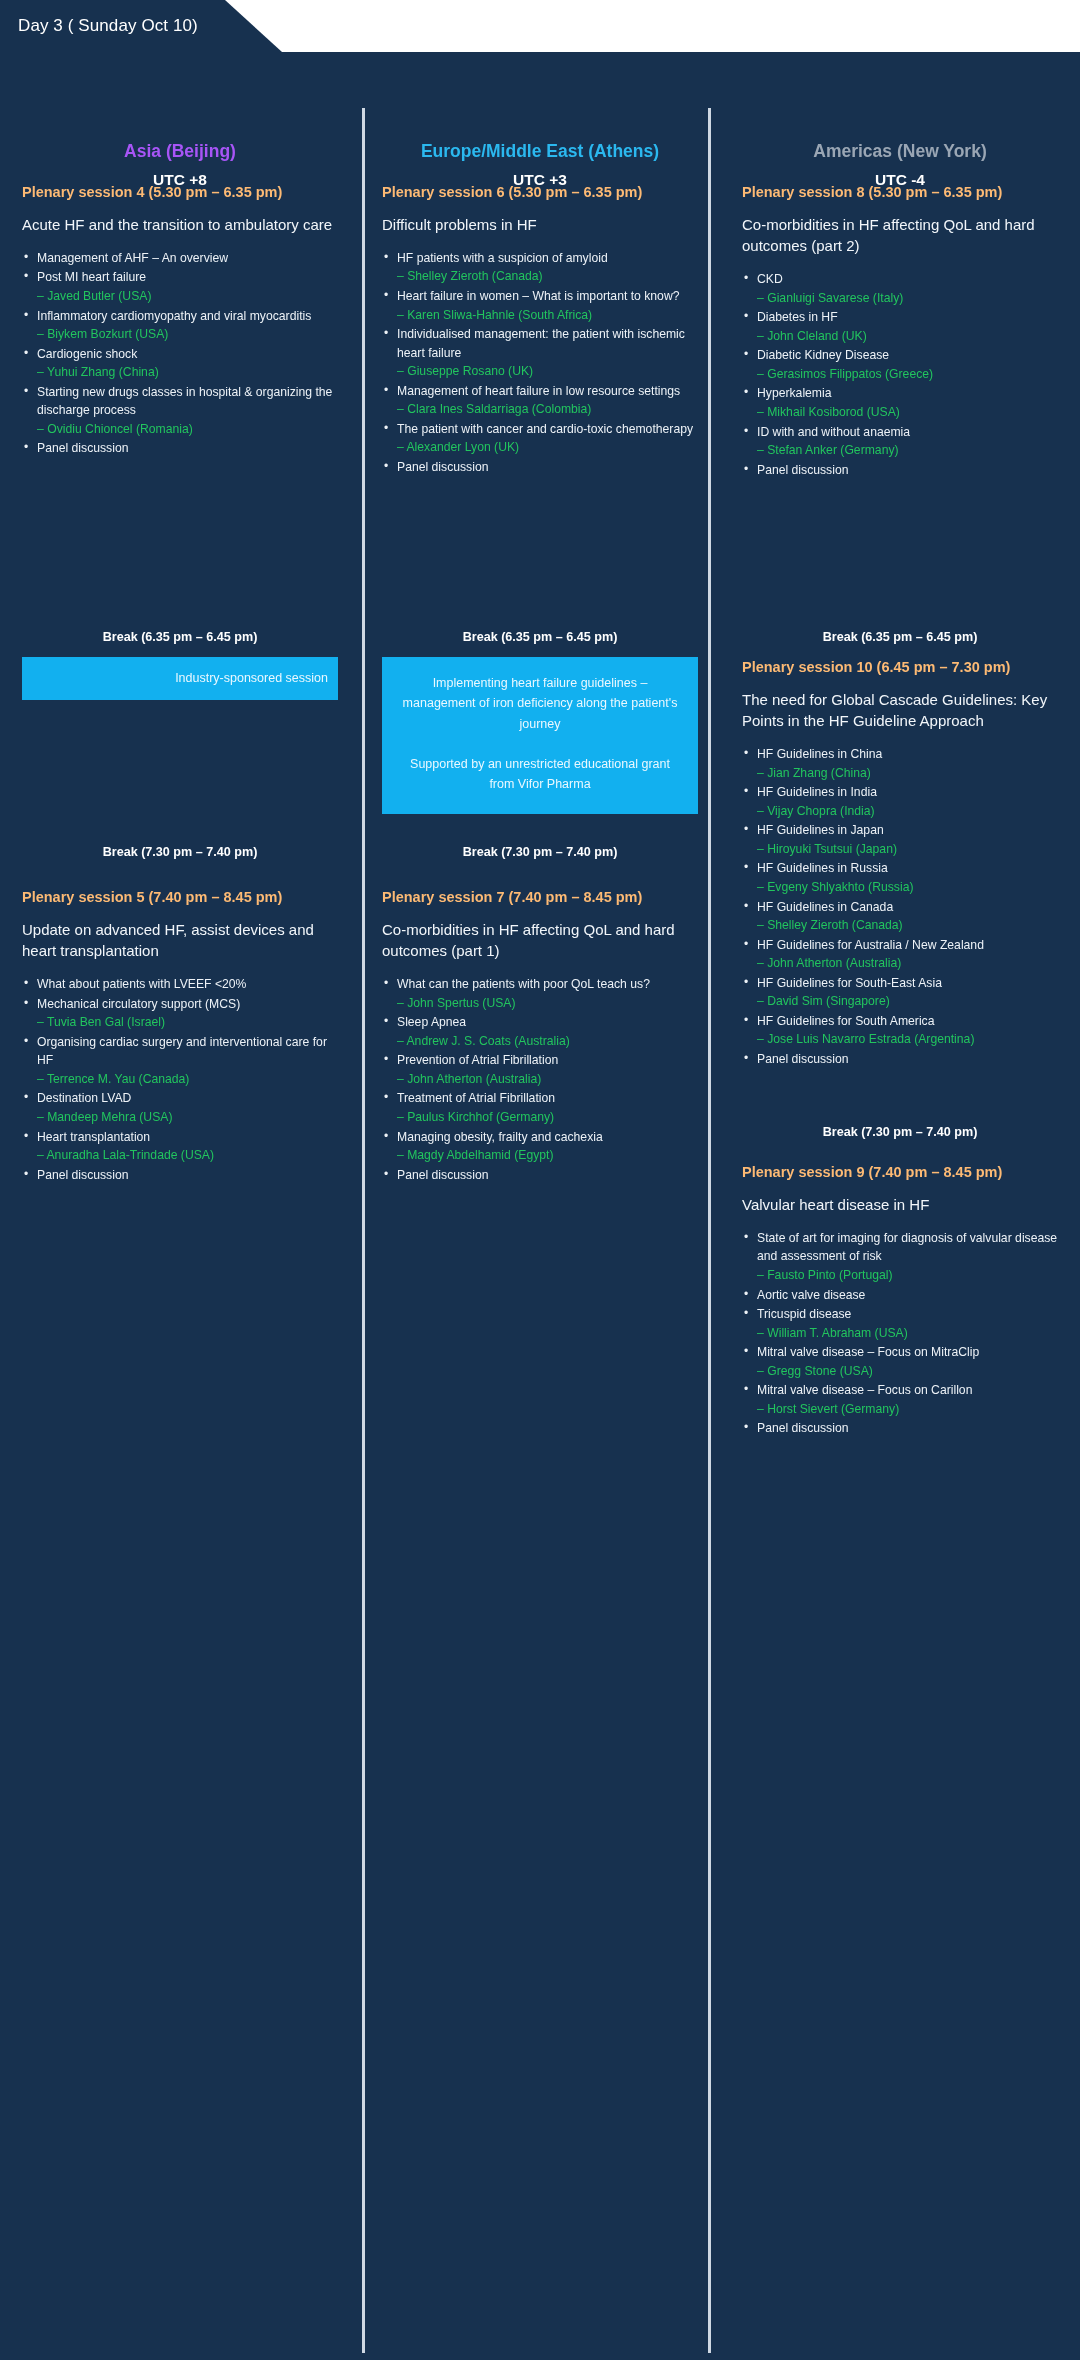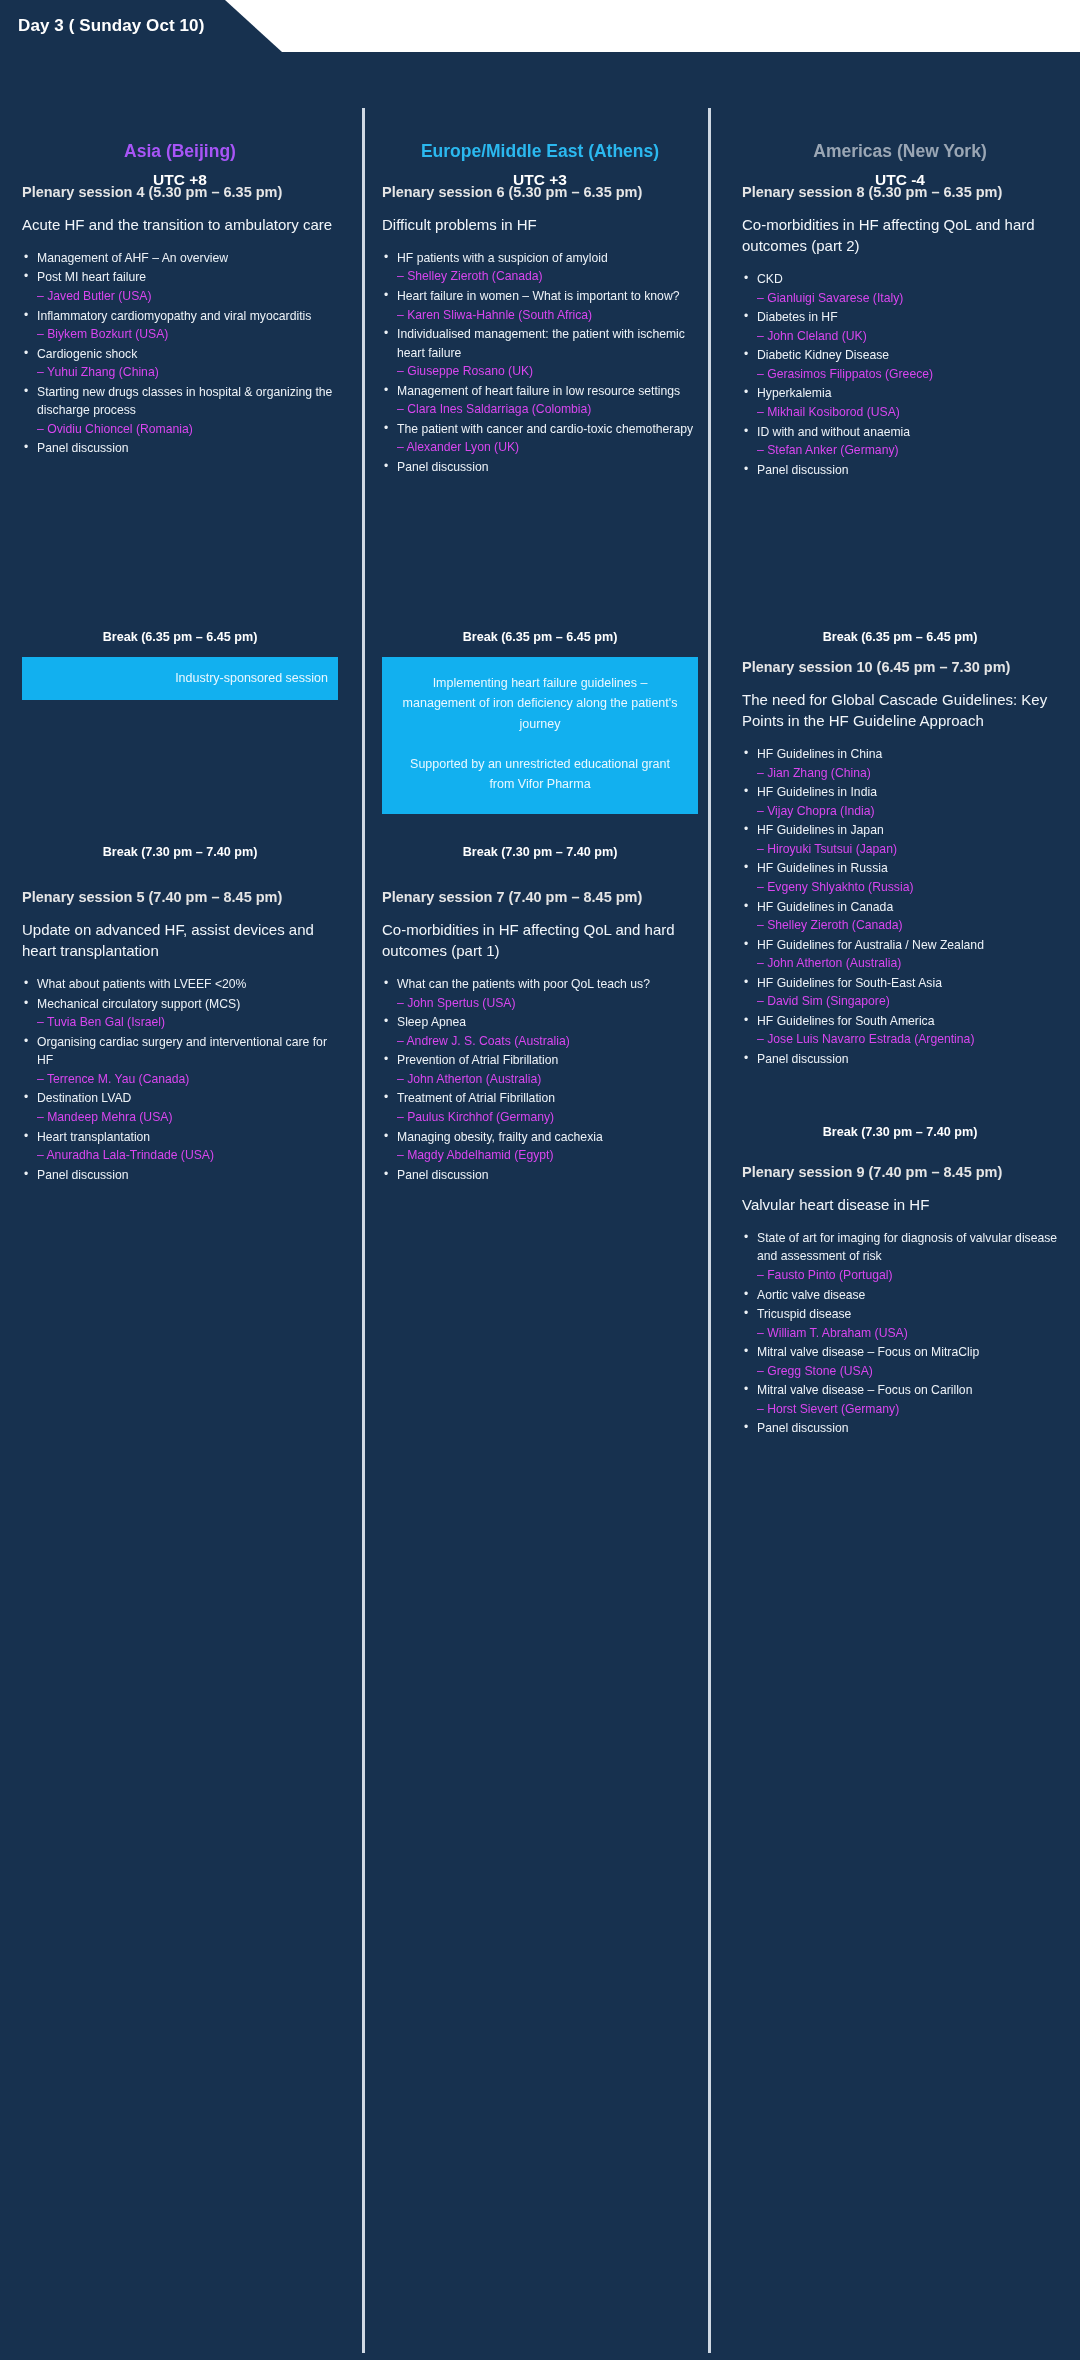--- a/index.html
+++ b/index.html
@@ -31,21 +31,21 @@
     width: 282px;
     height: 52px;
     background: #17314f;
     clip-path: polygon(0 0, 225px 0, 282px 52px, 0 52px);
     display: flex;
     align-items: center;
   }
   #day-tab .day-text {
     color: #ffffff;
     font-size: 17px;
-    font-weight: bold;
+    font-weight: normal;
     padding-left: 18px;
     letter-spacing: .1px;
     white-space: nowrap;
   }
 
   
   #grid {
     position: absolute;
     top: 52px; left: 0;
     width: 1080px;
@@ -83,21 +83,21 @@
   .utc {
     color: #ffffff;
     font-size: 15.5px;
     font-weight: bold;
     margin-top: 8px;
   }
 
   
   .session { margin-top: 0; }
   .session-time {
-    color: #e5e5e5;
+    color: #fdba74;
     font-size: 14.5px;
     font-weight: bold;
     line-height: 1.42;
   }
   .session-title {
     color: #f2f6fa;
     font-size: 15px;
     line-height: 1.42;
     margin-top: 11px;
     font-weight: normal;
@@ -117,21 +117,21 @@
   ul.topics > li::before {
     content: "•";
     position: absolute;
     left: 2px;
     top: -1px;
     color: #edf2f7;
     font-size: 12px;
   }
   .speaker {
     display: block;
-    color: #d946ef;
+    color: #22c55e;
     font-size: 12.2px;
     line-height: 1.52;
     padding-left: 10px;
     text-indent: -10px;
   }
 
   
   .break {
     color: #ffffff;
     font-size: 12.6px;

